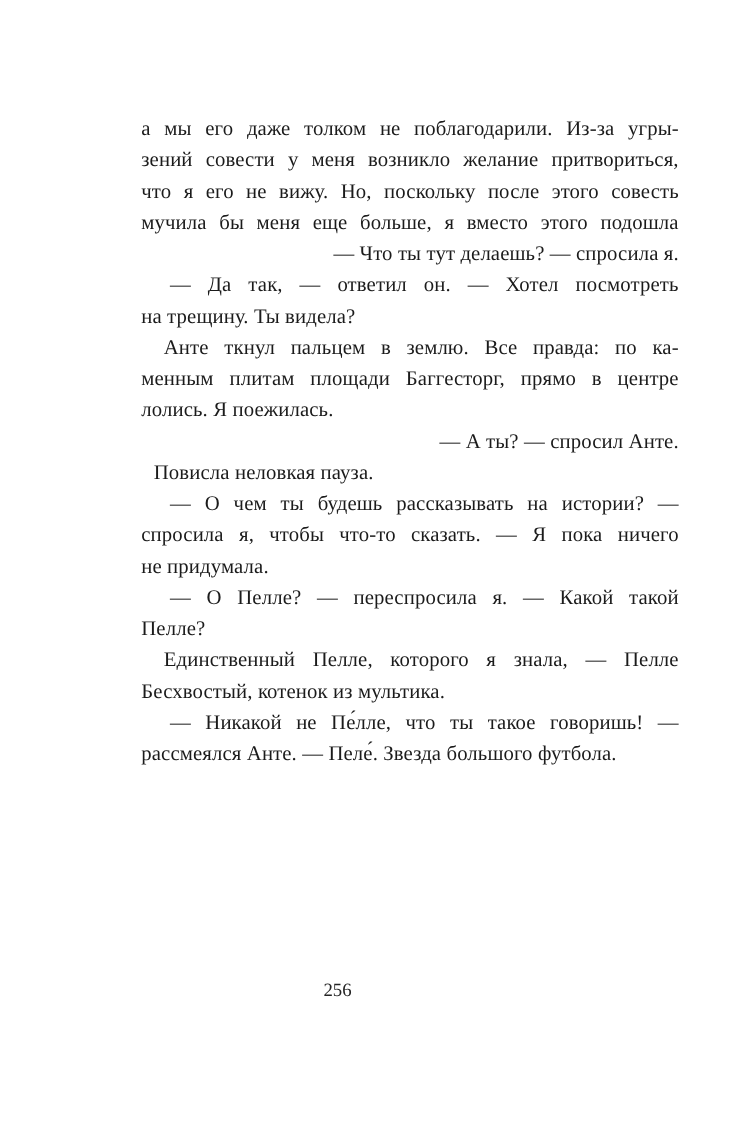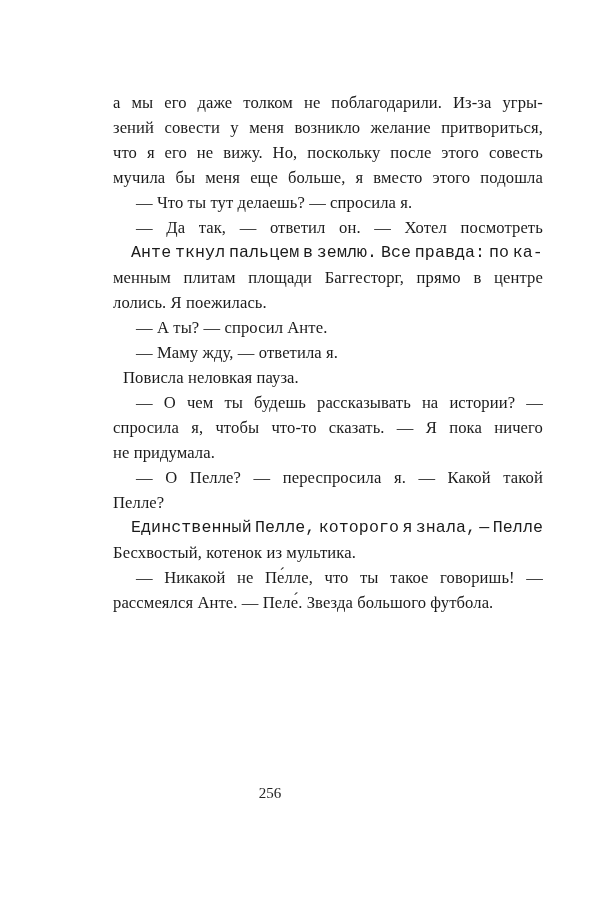--- a/index.html
+++ b/index.html
@@ -45,22 +45,22 @@
 
   
   .ln.just {
     display: flex;
     justify-content: space-between;
     white-space: pre;
   }
   .ln.just > span { white-space: pre; }
 
   
-  .ind-para   { padding-left: 18px; font-family: Liberation Mono, monospace; }  
-  .ind-dash   { padding-left: 23px; }  
+  .ind-para   { padding-left: 18px; }  
+  .ind-dash   { padding-left: 23px; text-align: right; }  
   .ind-narrow { padding-left: 10px; }  
 
   .folio {
     position: absolute;
     left: 0;
     top: 783px;
     width: 540px;
     text-align: center;
     font-size: 15px;
     line-height: 20px;
@@ -73,25 +73,25 @@
 
 <div class="page">
 
   <div class="textblock" id="textblock">
       <span class="ln just"><span>а</span><span>мы</span><span>его</span><span>даже</span><span>толком</span><span>не</span><span>поблагодарили.</span><span>Из-за</span><span>угры-</span></span>
       <span class="ln just"><span>зений</span><span>совести</span><span>у</span><span>меня</span><span>возникло</span><span>желание</span><span>притвориться,</span></span>
       <span class="ln just"><span>что</span><span>я</span><span>его</span><span>не</span><span>вижу.</span><span>Но,</span><span>поскольку</span><span>после</span><span>этого</span><span>совесть</span></span>
       <span class="ln just"><span>мучила</span><span>бы</span><span>меня</span><span>еще</span><span>больше,</span><span>я</span><span>вместо</span><span>этого</span><span>подошла</span></span>
       <span class="ln ind-dash">— Что ты тут делаешь? — спросила я.</span>
       <span class="ln ind-dash just"><span>—</span><span>Да</span><span>так,</span><span>—</span><span>ответил</span><span>он.</span><span>—</span><span>Хотел</span><span>посмотреть</span></span>
+      <span class="ln">на трещину. Ты видела?</span>
       <span class="ln ind-para just"><span>Анте</span><span>ткнул</span><span>пальцем</span><span>в</span><span>землю.</span><span>Все</span><span>правда:</span><span>по</span><span>ка-</span></span>
       <span class="ln just"><span>менным</span><span>плитам</span><span>площади</span><span>Баггесторг,</span><span>прямо</span><span>в</span><span>центре</span></span>
       <span class="ln">лолись. Я поежилась.</span>
       <span class="ln ind-dash">— А ты? — спросил Анте.</span>
-      <span class="ln ind-dash">— Маму жду, — ответила я.</span>
       <span class="ln ind-narrow">Повисла неловкая пауза.</span>
       <span class="ln ind-dash just"><span>—</span><span>О</span><span>чем</span><span>ты</span><span>будешь</span><span>рассказывать</span><span>на</span><span>истории?</span><span>—</span></span>
       <span class="ln just"><span>спросила</span><span>я,</span><span>чтобы</span><span>что-то</span><span>сказать.</span><span>—</span><span>Я</span><span>пока</span><span>ничего</span></span>
       <span class="ln">не придумала.</span>
       <span class="ln ind-dash just"><span>—</span><span>О</span><span>Пелле?</span><span>—</span><span>переспросила</span><span>я.</span><span>—</span><span>Какой</span><span>такой</span></span>
       <span class="ln">Пелле?</span>
       <span class="ln ind-para just"><span>Единственный</span><span>Пелле,</span><span>которого</span><span>я</span><span>знала,</span><span>—</span><span>Пелле</span></span>
       <span class="ln">Бесхвостый, котенок из мультика.</span>
       <span class="ln ind-dash just"><span>—</span><span>Никакой</span><span>не</span><span>Пе́лле,</span><span>что</span><span>ты</span><span>такое</span><span>говоришь!</span><span>—</span></span>
       <span class="ln">рассмеялся Анте. — Пеле́. Звезда большого футбола.</span>

